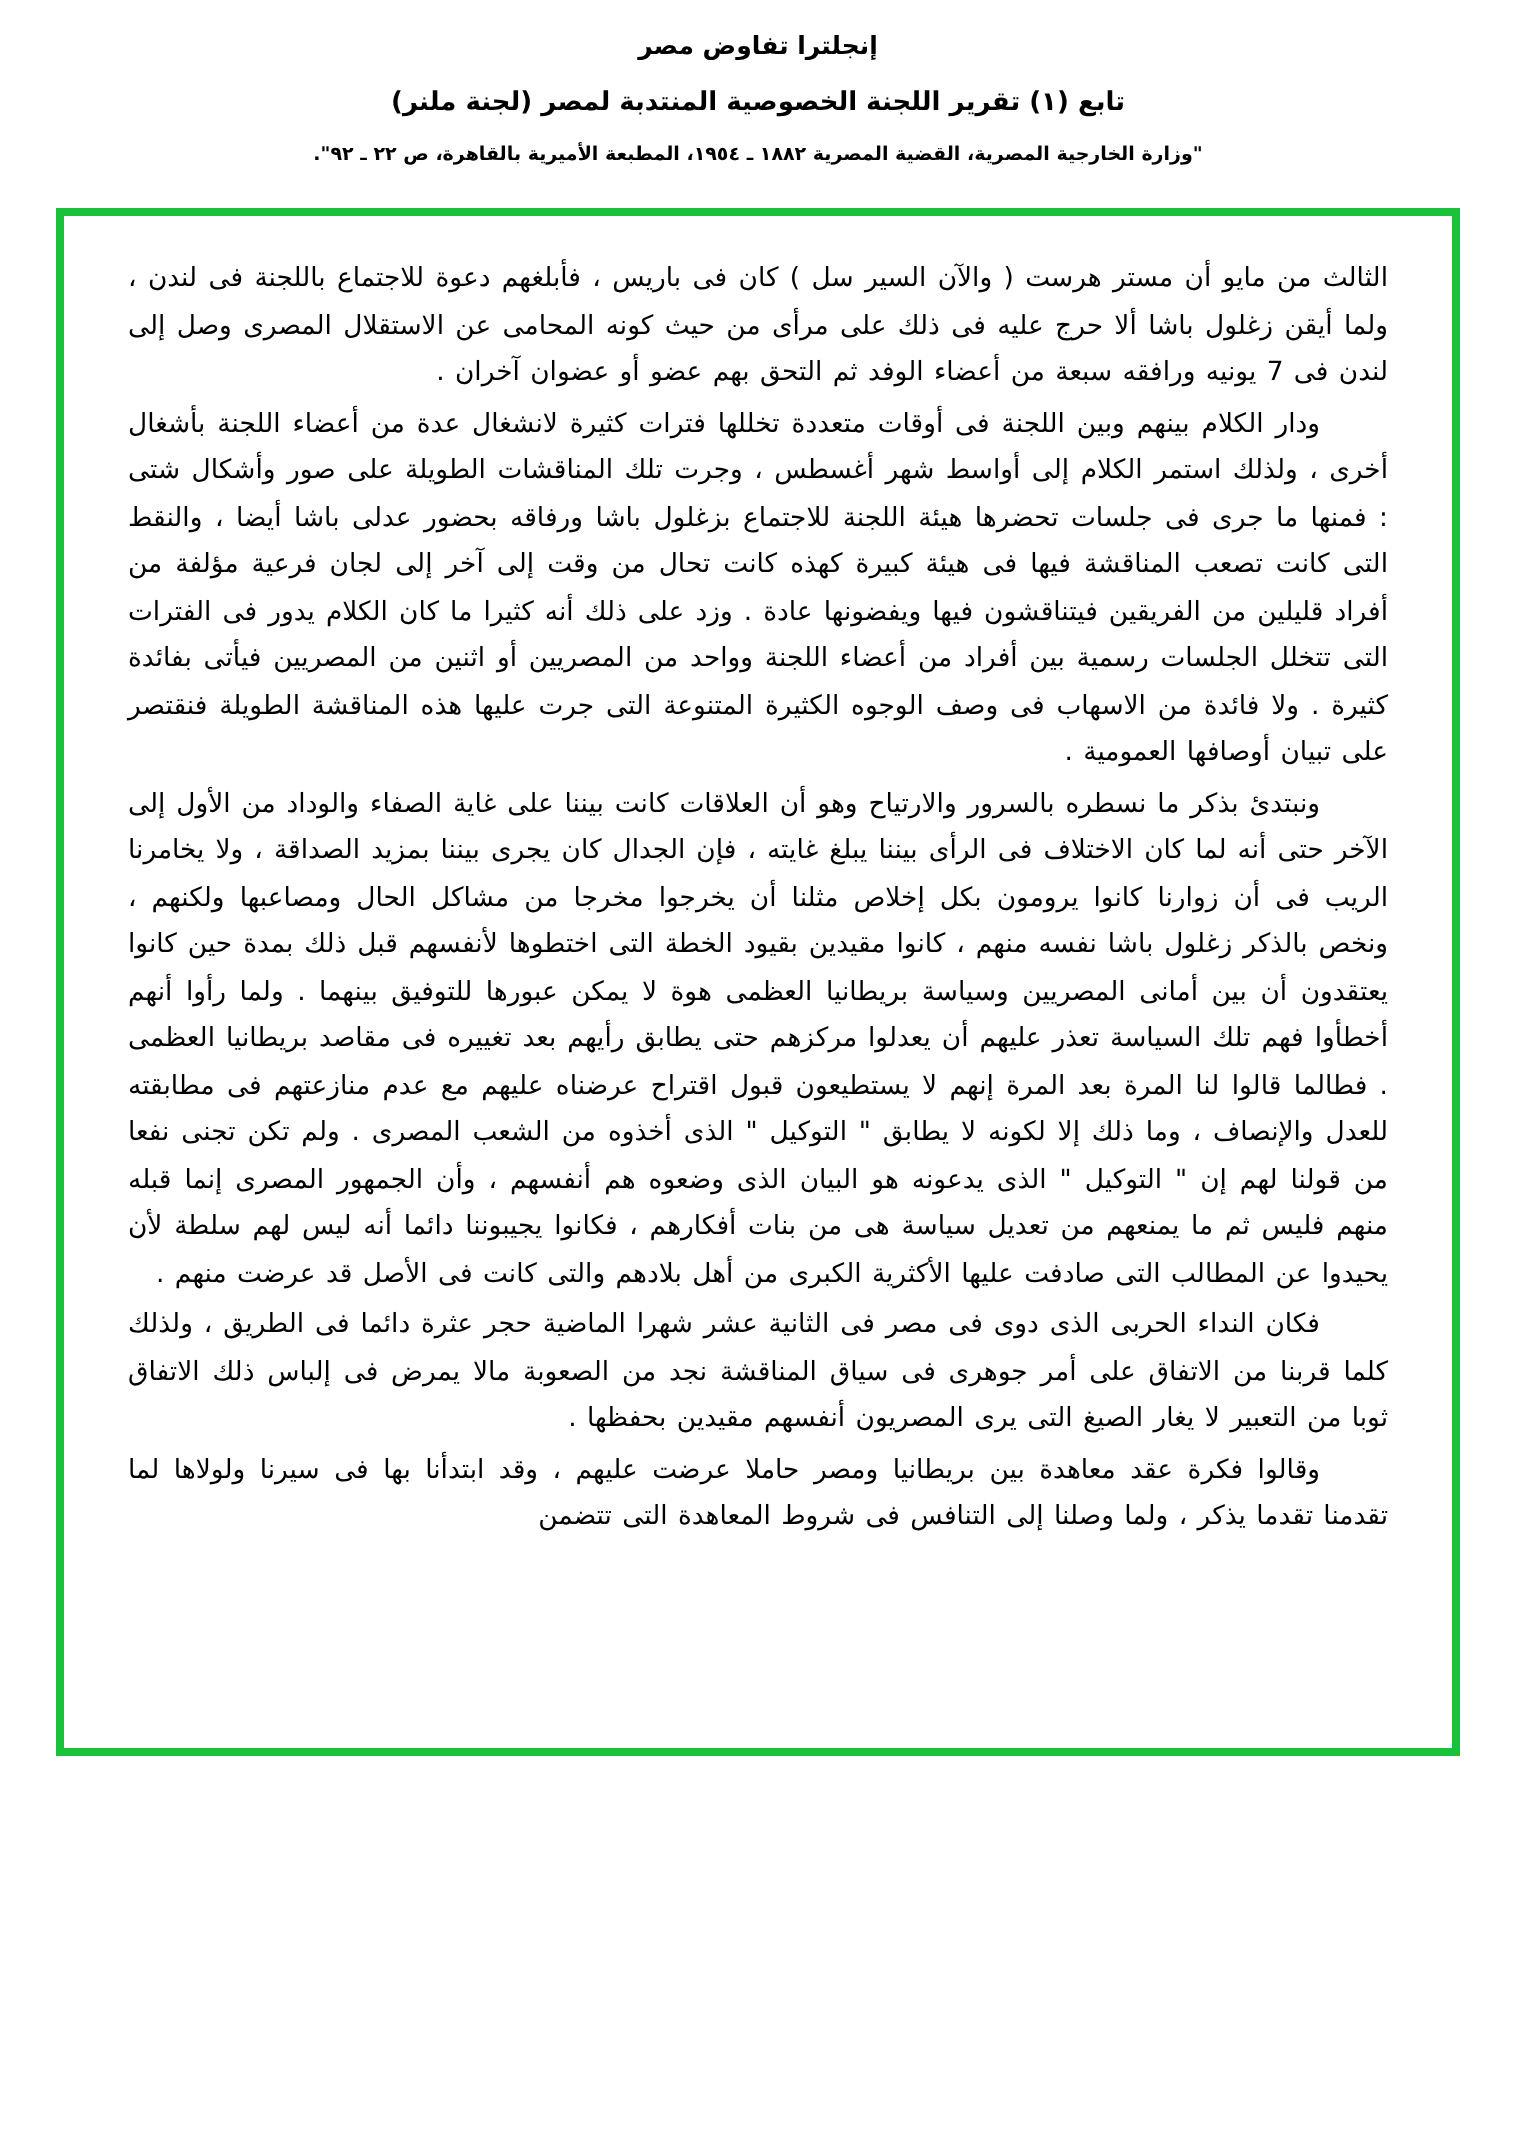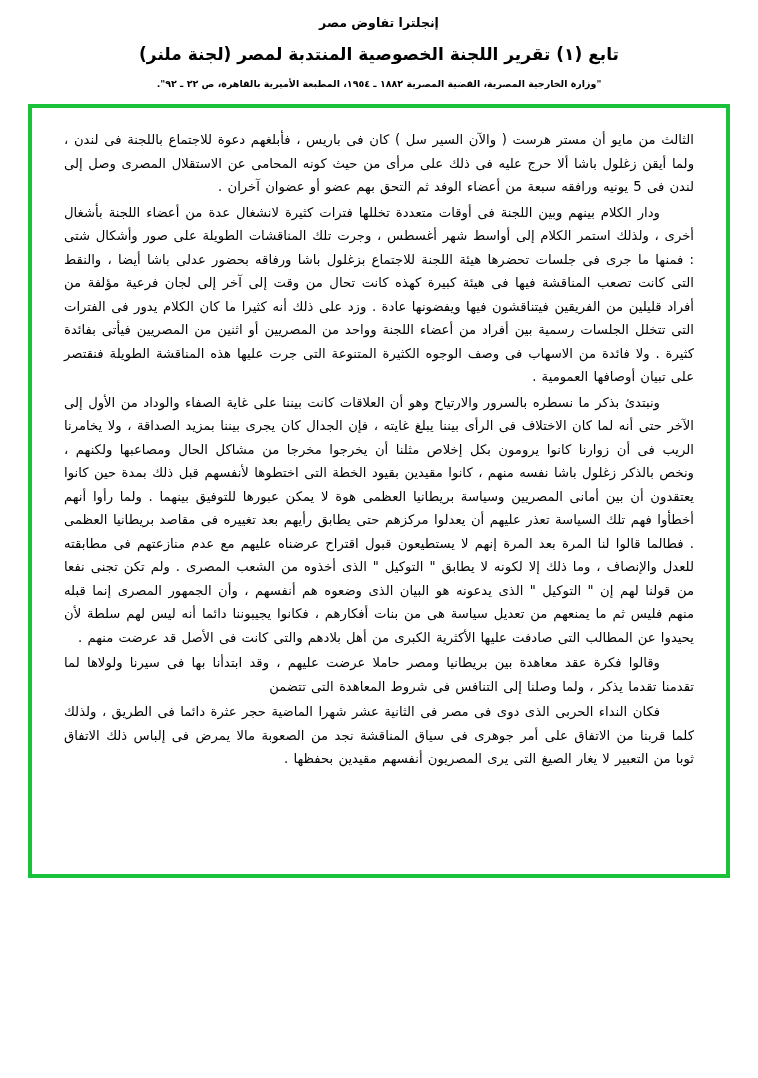--- a/index.html
+++ b/index.html
@@ -26,21 +26,21 @@
     text-align: center;
     padding-top: 14px;
   }
   .header-title {
     font-size: 12.5px;
     font-weight: bold;
     letter-spacing: 0px;
     line-height: 1.5;
   }
   .header-sub {
-    font-size: 17px;
+    font-size: 13px;
     font-weight: bold;
     margin-top: 9px;
     line-height: 1.5;
   }
   .header-source {
     font-size: 9.5px;
     font-weight: bold;
     margin-top: 10px;
     line-height: 1.5;
   }
@@ -88,22 +88,22 @@
 <div class="page">
 
   <div class="header">
     <div class="header-title">إنجلترا تفاوض مصر</div>
     <div class="header-sub">تابع (١) تقرير اللجنة الخصوصية المنتدبة لمصر (لجنة ملنر)</div>
     <div class="header-source">"وزارة الخارجية المصرية، القضية المصرية ١٨٨٢ ـ ١٩٥٤، المطبعة الأميرية بالقاهرة، ص ٢٢ ـ ٩٢".</div>
   </div>
 
   <div class="frame">
     <div class="frame-inner">
-      <p class="para no-indent">الثالث من مايو أن مستر هرست ( والآن السير سل ) كان فى باريس ، فأبلغهم دعوة للاجتماع باللجنة فى لندن ، ولما أيقن زغلول باشا ألا حرج عليه فى ذلك على مرأى من حيث كونه المحامى عن الاستقلال المصرى وصل إلى لندن فى 5 يونيه ورافقه سبعة من أعضاء الوفد ثم التحق بهم عضو أو عضوان آخران .</p>
+      <p class="para no-indent">الثالث من مايو أن مستر هرست ( والآن السير سل ) كان فى باريس ، فأبلغهم دعوة للاجتماع باللجنة فى لندن ، ولما أيقن زغلول باشا ألا حرج عليه فى ذلك على مرأى من حيث كونه المحامى عن الاستقلال المصرى وصل إلى لندن فى 7 يونيه ورافقه سبعة من أعضاء الوفد ثم التحق بهم عضو أو عضوان آخران .</p>
       <p class="para">ودار الكلام بينهم وبين اللجنة فى أوقات متعددة تخللها فترات كثيرة لانشغال عدة من أعضاء اللجنة بأشغال أخرى ، ولذلك استمر الكلام إلى أواسط شهر أغسطس ، وجرت تلك المناقشات الطويلة على صور وأشكال شتى : فمنها ما جرى فى جلسات تحضرها هيئة اللجنة للاجتماع بزغلول باشا ورفاقه بحضور عدلى باشا أيضا ، والنقط التى كانت تصعب المناقشة فيها فى هيئة كبيرة كهذه كانت تحال من وقت إلى آخر إلى لجان فرعية مؤلفة من أفراد قليلين من الفريقين فيتناقشون فيها ويفضونها عادة . وزد على ذلك أنه كثيرا ما كان الكلام يدور فى الفترات التى تتخلل الجلسات رسمية بين أفراد من أعضاء اللجنة وواحد من المصريين أو اثنين من المصريين فيأتى بفائدة كثيرة . ولا فائدة من الاسهاب فى وصف الوجوه الكثيرة المتنوعة التى جرت عليها هذه المناقشة الطويلة فنقتصر على تبيان أوصافها العمومية .</p>
       <p class="para">ونبتدئ بذكر ما نسطره بالسرور والارتياح وهو أن العلاقات كانت بيننا على غاية الصفاء والوداد من الأول إلى الآخر حتى أنه لما كان الاختلاف فى الرأى بيننا يبلغ غايته ، فإن الجدال كان يجرى بيننا بمزيد الصداقة ، ولا يخامرنا الريب فى أن زوارنا كانوا يرومون بكل إخلاص مثلنا أن يخرجوا مخرجا من مشاكل الحال ومصاعبها ولكنهم ، ونخص بالذكر زغلول باشا نفسه منهم ، كانوا مقيدين بقيود الخطة التى اختطوها لأنفسهم قبل ذلك بمدة حين كانوا يعتقدون أن بين أمانى المصريين وسياسة بريطانيا العظمى هوة لا يمكن عبورها للتوفيق بينهما . ولما رأوا أنهم أخطأوا فهم تلك السياسة تعذر عليهم أن يعدلوا مركزهم حتى يطابق رأيهم بعد تغييره فى مقاصد بريطانيا العظمى . فطالما قالوا لنا المرة بعد المرة إنهم لا يستطيعون قبول اقتراح عرضناه عليهم مع عدم منازعتهم فى مطابقته للعدل والإنصاف ، وما ذلك إلا لكونه لا يطابق " التوكيل " الذى أخذوه من الشعب المصرى . ولم تكن تجنى نفعا من قولنا لهم إن " التوكيل " الذى يدعونه هو البيان الذى وضعوه هم أنفسهم ، وأن الجمهور المصرى إنما قبله منهم فليس ثم ما يمنعهم من تعديل سياسة هى من بنات أفكارهم ، فكانوا يجيبوننا دائما أنه ليس لهم سلطة لأن يحيدوا عن المطالب التى صادفت عليها الأكثرية الكبرى من أهل بلادهم والتى كانت فى الأصل قد عرضت منهم .</p>
+      <p class="para">فكان النداء الحربى الذى دوى فى مصر فى الثانية عشر شهرا الماضية حجر عثرة دائما فى الطريق ، ولذلك كلما قربنا من الاتفاق على أمر جوهرى فى سياق المناقشة نجد من الصعوبة مالا يمرض فى إلباس ذلك الاتفاق ثوبا من التعبير لا يغار الصيغ التى يرى المصريون أنفسهم مقيدين بحفظها .</p>
       <p class="para">وقالوا فكرة عقد معاهدة بين بريطانيا ومصر حاملا عرضت عليهم ، وقد ابتدأنا بها فى سيرنا ولولاها لما تقدمنا تقدما يذكر ، ولما وصلنا إلى التنافس فى شروط المعاهدة التى تتضمن</p>
-      <p class="para">فكان النداء الحربى الذى دوى فى مصر فى الثانية عشر شهرا الماضية حجر عثرة دائما فى الطريق ، ولذلك كلما قربنا من الاتفاق على أمر جوهرى فى سياق المناقشة نجد من الصعوبة مالا يمرض فى إلباس ذلك الاتفاق ثوبا من التعبير لا يغار الصيغ التى يرى المصريون أنفسهم مقيدين بحفظها .</p>
     </div>
   </div>
 
 
 </div>
 
 </body></html>

